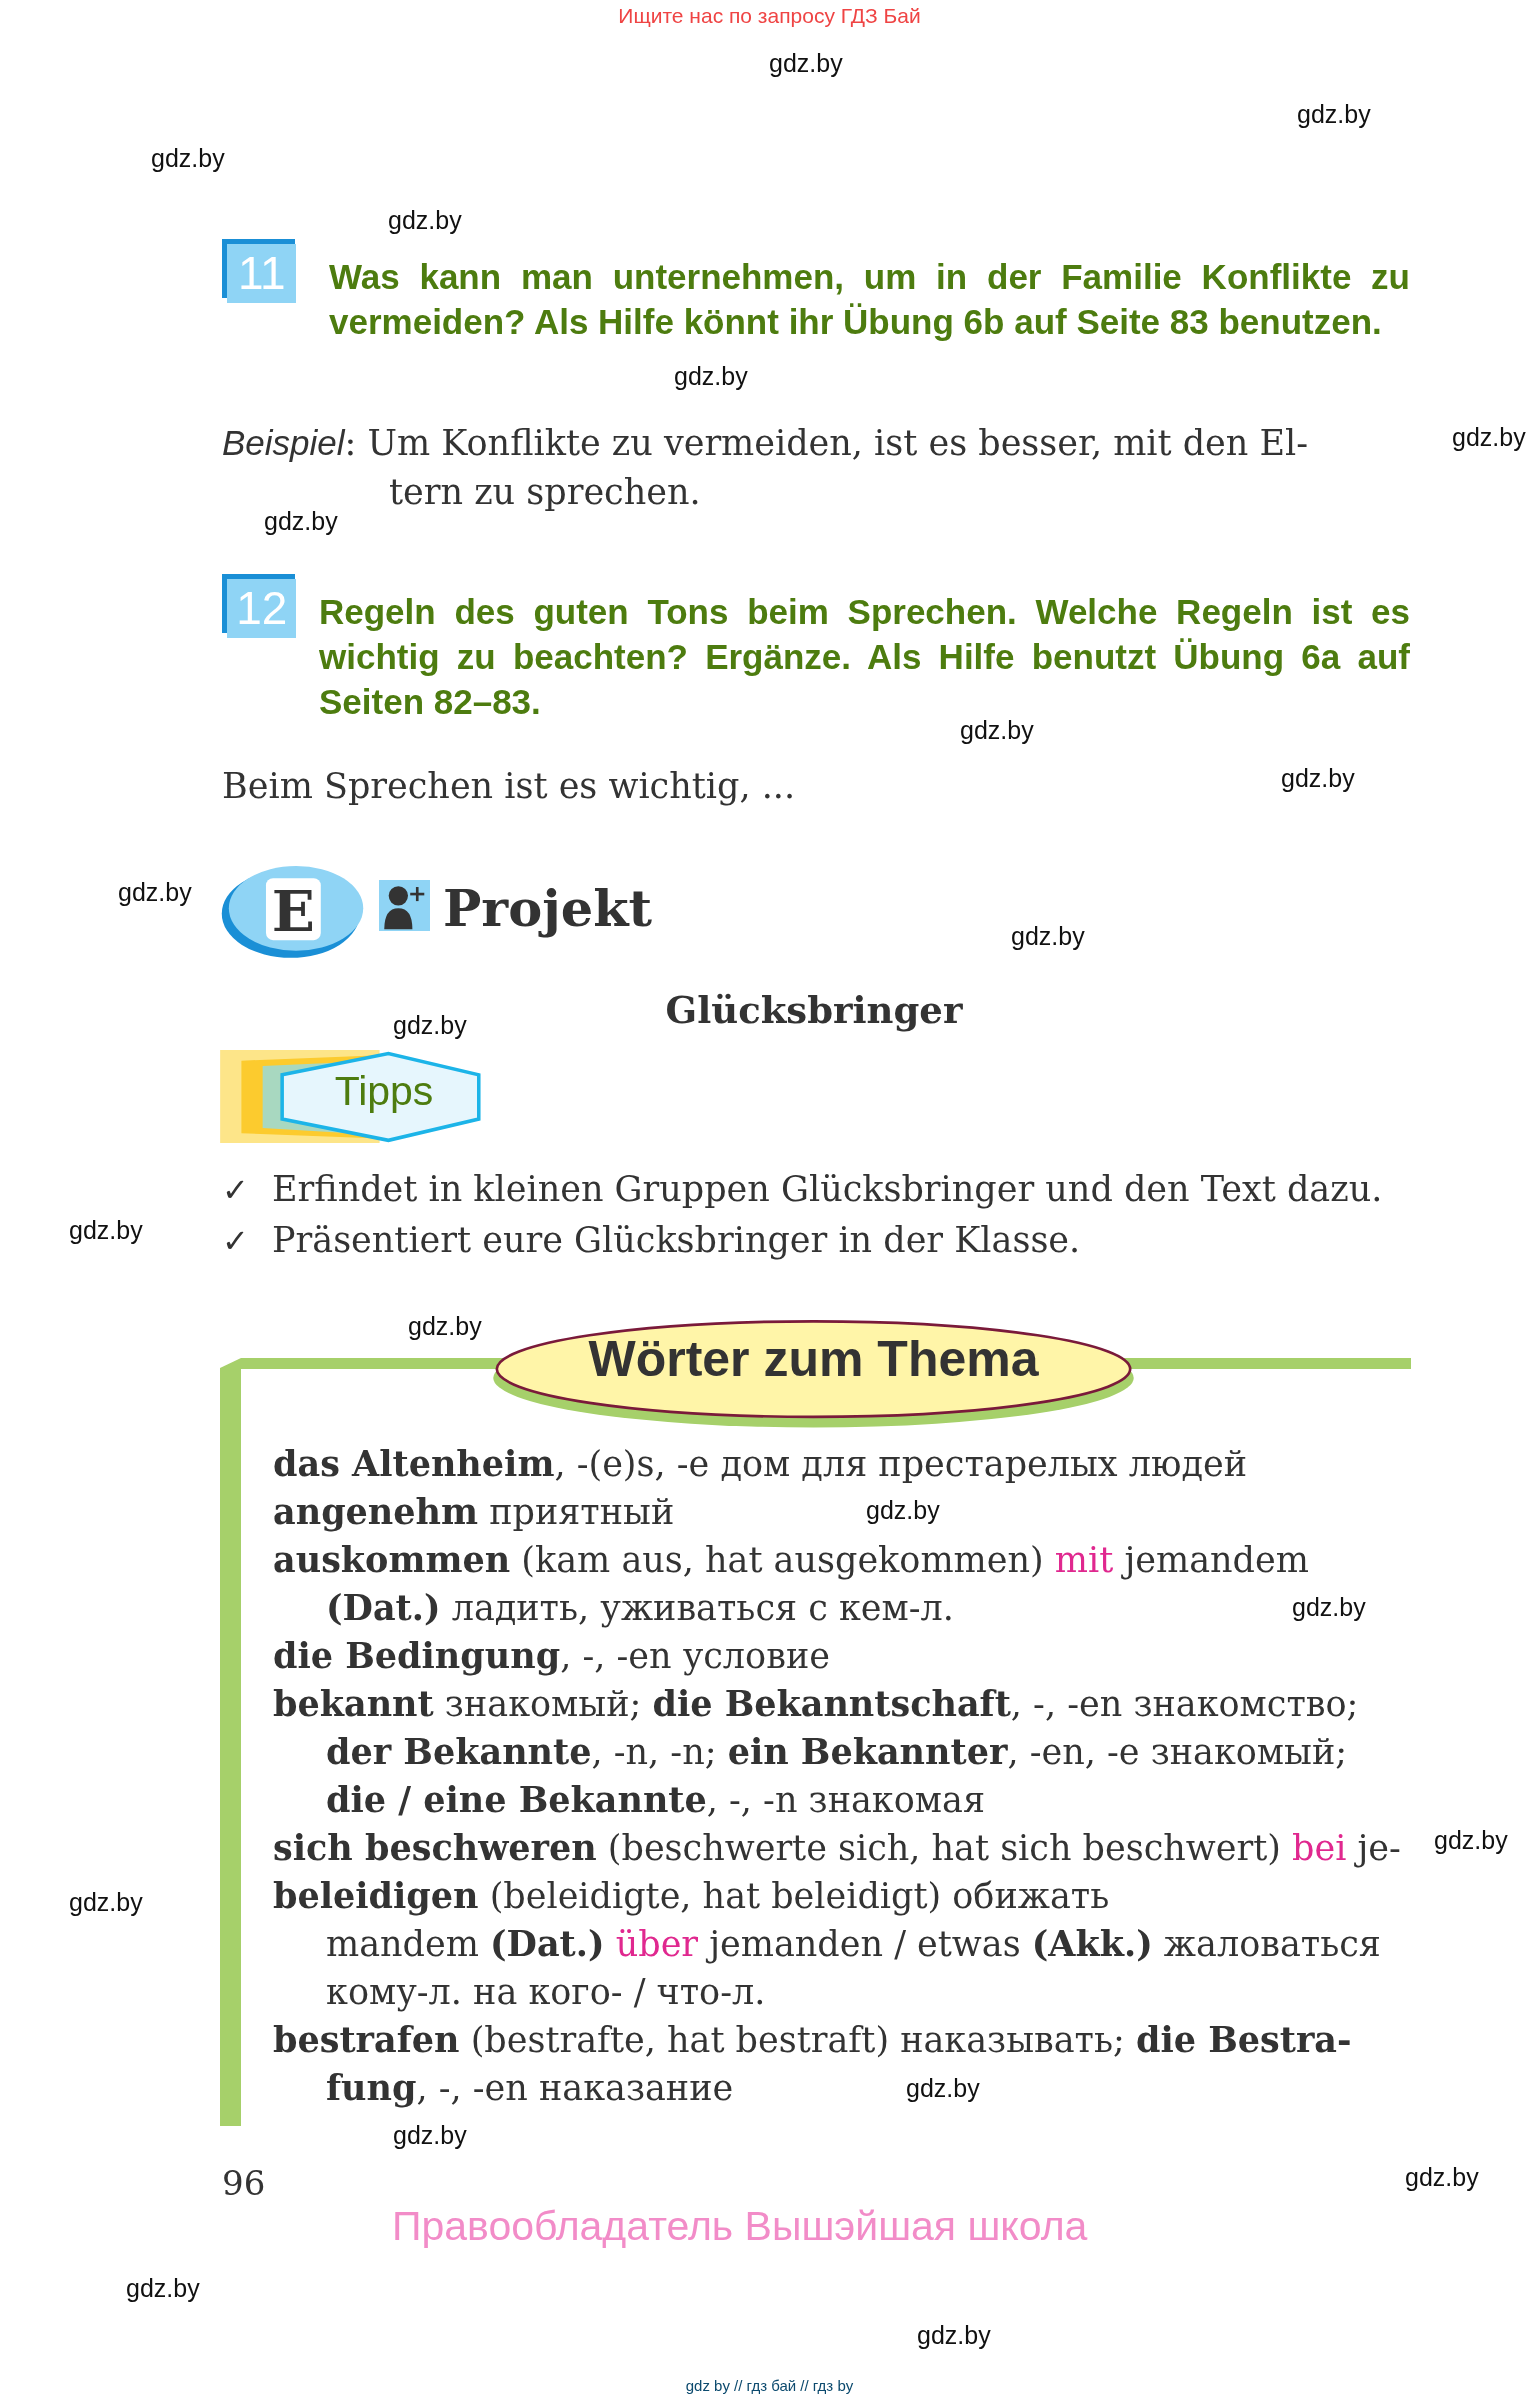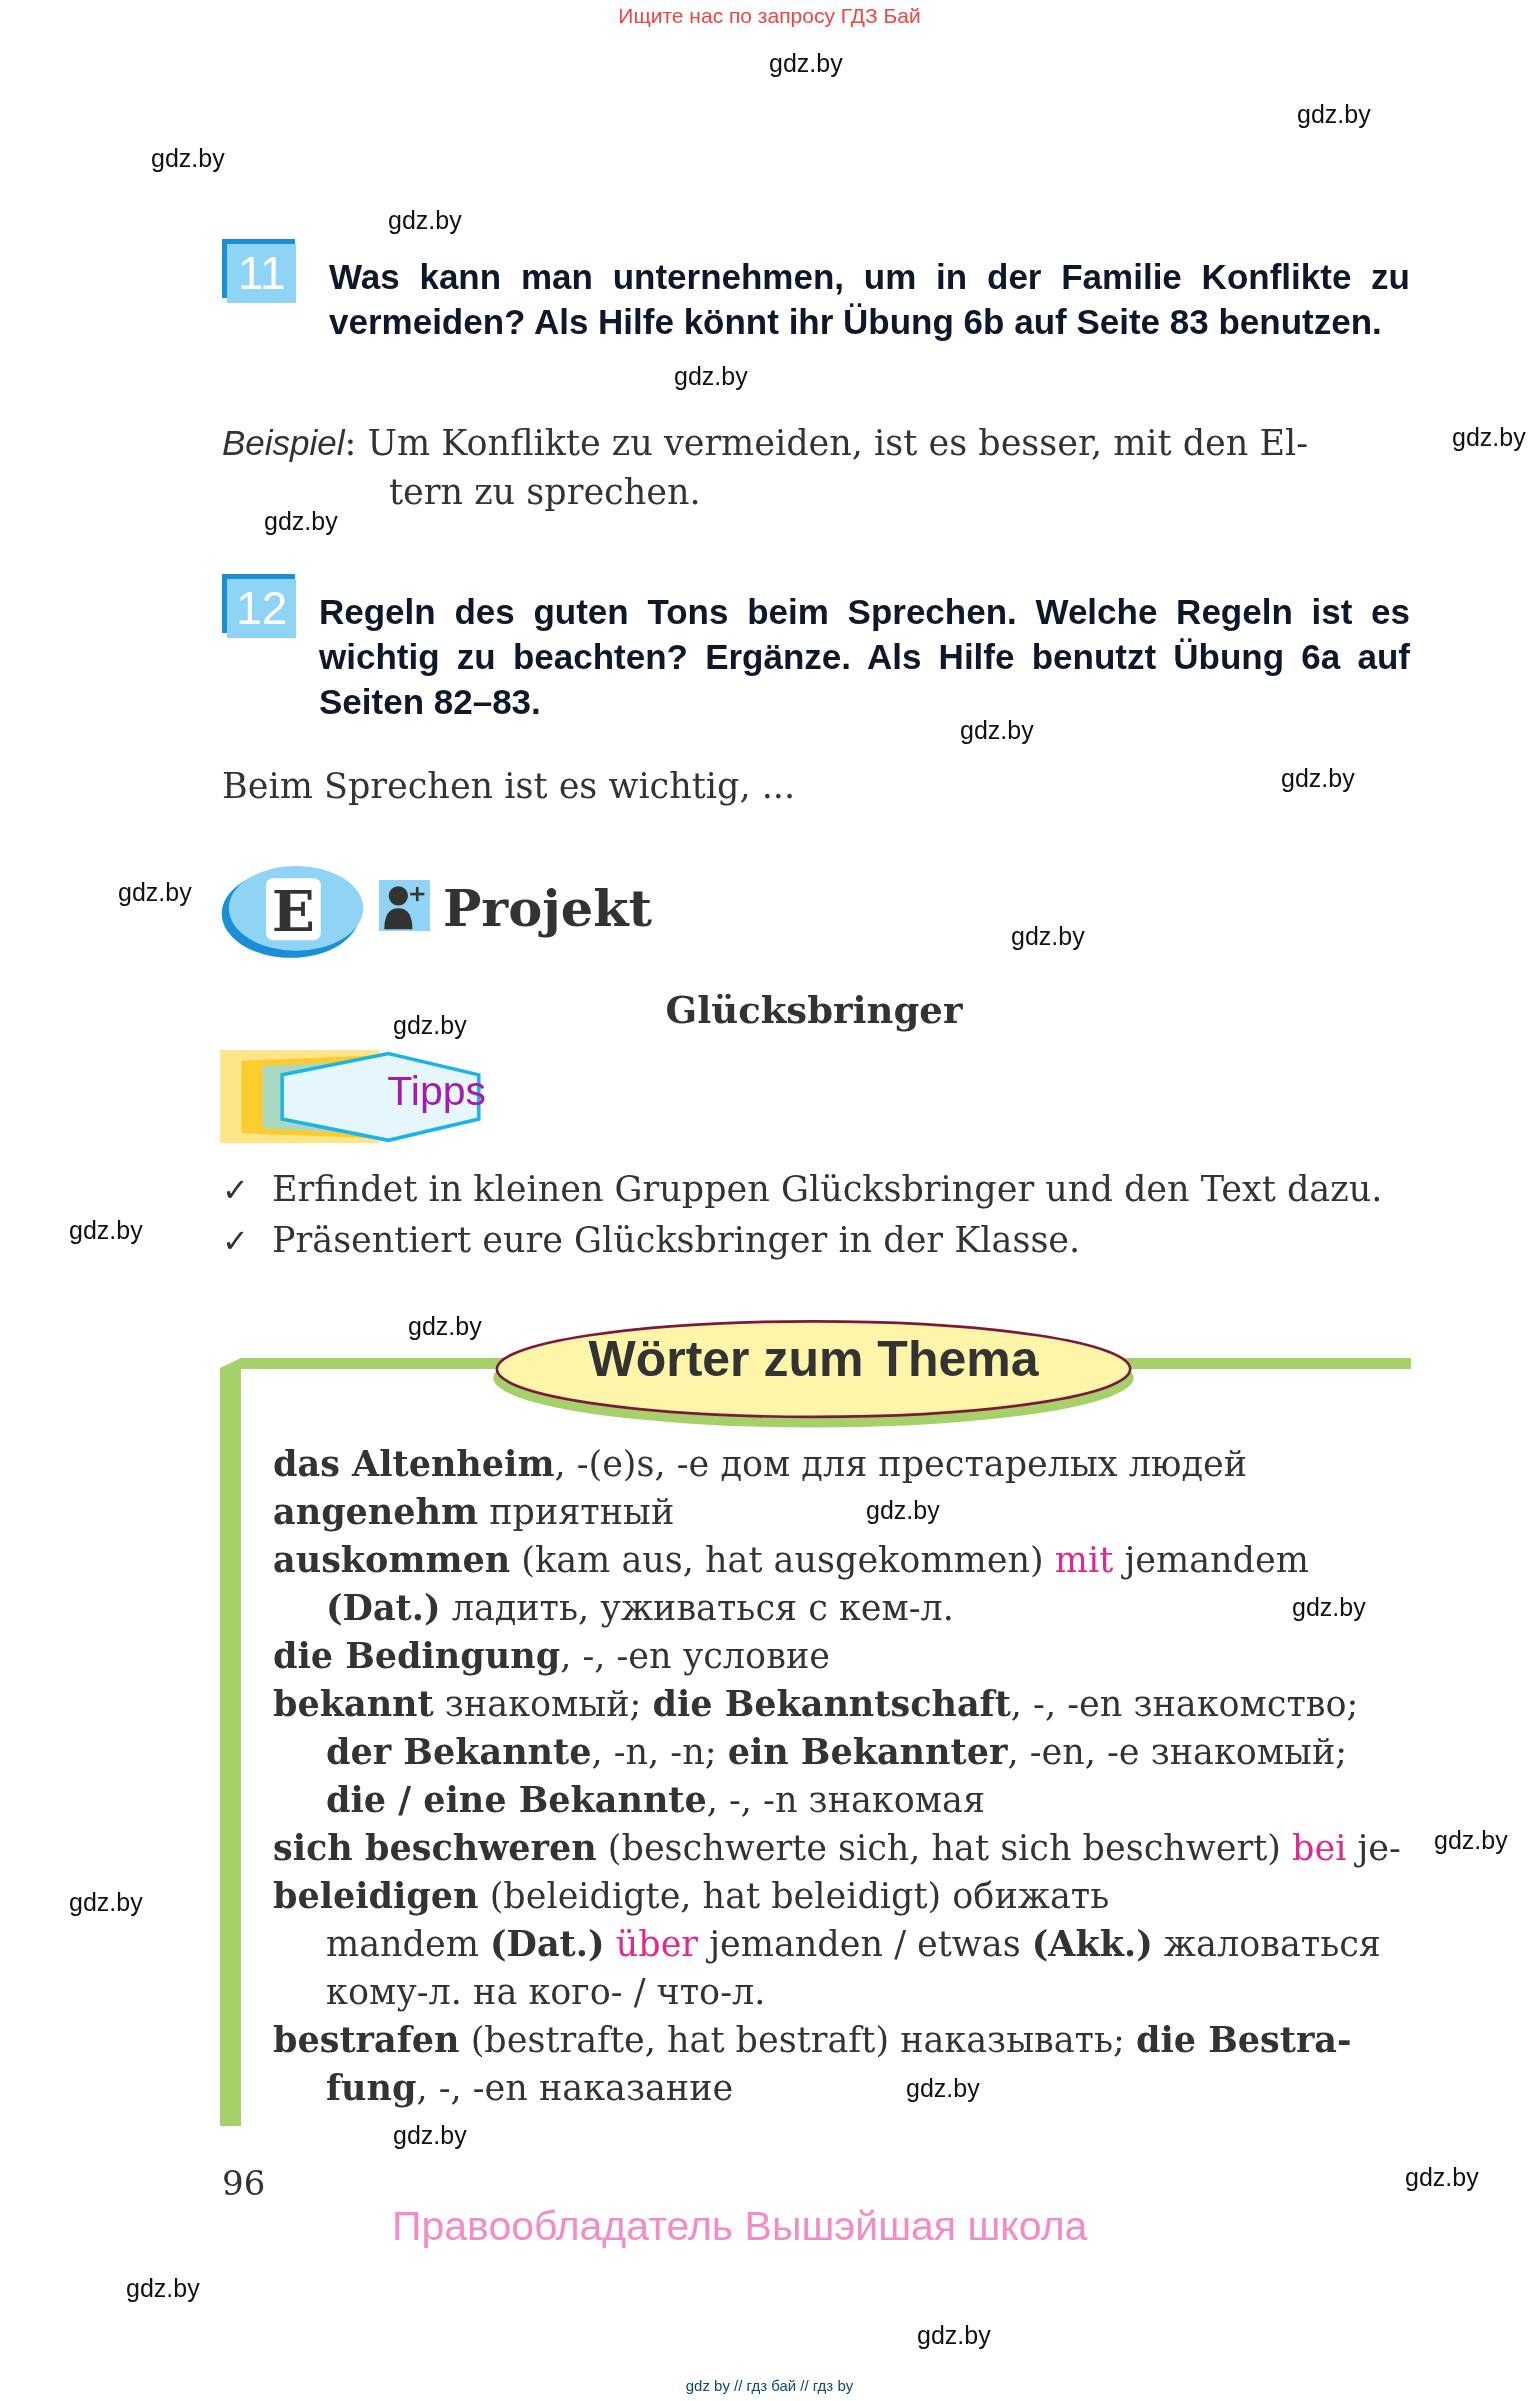--- a/index.html
+++ b/index.html
@@ -3,31 +3,31 @@
 <meta charset="utf-8">
 <style>
   html, body { margin:0; padding:0; }
   body { width:1539px; height:2401px; position:relative; background:#ffffff; overflow:hidden; color:#333333; }
   .wm { position:absolute; font-family:"Liberation Sans", sans-serif; font-size:25px; color:#111; }
   .top-banner { position:absolute; left:0; width:1539px; top:3.5px; text-align:center; font-family:"Liberation Sans", sans-serif; font-size:21px; color:#ef4444; }
   .bottom-links { position:absolute; left:0; width:1539px; top:2377px; text-align:center; font-family:"Liberation Sans", sans-serif; font-size:15px; color:#0c4a6e; }
   .badge { position:absolute; width:74px; height:64px; }
   .badge .back { position:absolute; left:0; top:0; width:73px; height:59px; background:#1a8fd6; }
   .badge .front { position:absolute; left:5.3px; top:5.3px; width:69px; height:59px; background:#8fd4f5; color:#fff; font-family:"Liberation Sans", sans-serif; font-weight:normal; font-size:46px; line-height:59px; text-align:center; }
-  .task { position:absolute; font-family:"Liberation Sans", sans-serif; font-weight:bold; font-size:35px; line-height:45px; color:#0f172a; text-align:justify; }
+  .task { position:absolute; font-family:"Liberation Sans", sans-serif; font-weight:bold; font-size:35px; line-height:45px; color:#4d7c0f; text-align:justify; }
   .example { position:absolute; left:222px; top:418px; width:1188px; font-family:"DejaVu Serif", serif; font-size:35px; line-height:49px; color:#333; }
   .example .lbl { font-family:"Liberation Sans", sans-serif; font-style:italic; }
   .example .indent { display:block; padding-left:167px; }
   .sentence { position:absolute; left:222px; top:753px; font-family:"DejaVu Serif", serif; font-size:35px; color:#333;margin-top:13px; }
   .e-oval { position:absolute; left:220px; top:862px; width:145px; height:98px; }
   .person-box { position:absolute; left:379px; top:880px; width:51px; height:51px; background:#8fd4f5; }
   .projekt { position:absolute; left:443px; top:878px; font-family:"DejaVu Serif", serif; font-weight:bold; font-size:51px; color:#333; }
   .subtitle { position:absolute; left:0; width:1628px; top:988px; text-align:center; font-family:"DejaVu Serif", serif; font-weight:bold; font-size:37px; color:#333; }
   .tipps { position:absolute; left:220px; top:1050px; width:266px; height:93px; }
-  .tipps-label { position:absolute; left:282px; top:1068px; width:204px; text-align:right; font-family:"Liberation Sans", sans-serif; font-size:41px; color:#a21caf; }
+  .tipps-label { position:absolute; left:282px; top:1068px; width:204px; text-align:center; font-family:"Liberation Sans", sans-serif; font-size:41px; color:#4d7c0f; }
   .checks { position:absolute; left:222px; top:1164px; width:1188px; font-family:"DejaVu Serif", serif; font-size:35px; line-height:50px; color:#333; }
   .checks .mark { display:inline-block; width:50px; font-family:"DejaVu Sans", sans-serif; font-size:32px; }
   .frame-top { position:absolute; left:220px; top:1358px; width:1191px; height:10.6px; background:#a6d06a; }
   .frame-left { position:absolute; left:220px; top:1358px; width:21px; height:768px; background:#a6d06a; }
   .frame-corner { position:absolute; left:220px; top:1358px; width:0; height:0; border-top:10.6px solid #ffffff; border-right:21px solid transparent; }
   .title-oval { position:absolute; left:490px; top:1316px; width:647px; height:115px; }
   .title-text { position:absolute; left:490px; top:1330px; width:647px; text-align:center; font-family:"Liberation Sans", sans-serif; font-weight:bold; font-size:50px; color:#333; }
   .vocab { position:absolute; left:273px; top:1440px; width:1135px; font-family:"DejaVu Serif", serif; font-size:35px; line-height:48px; color:#333; }
   .vocab .ln { display:block; text-align:justify; text-align-last:left; white-space:nowrap; }
   .vocab .ind { padding-left:53px; }

